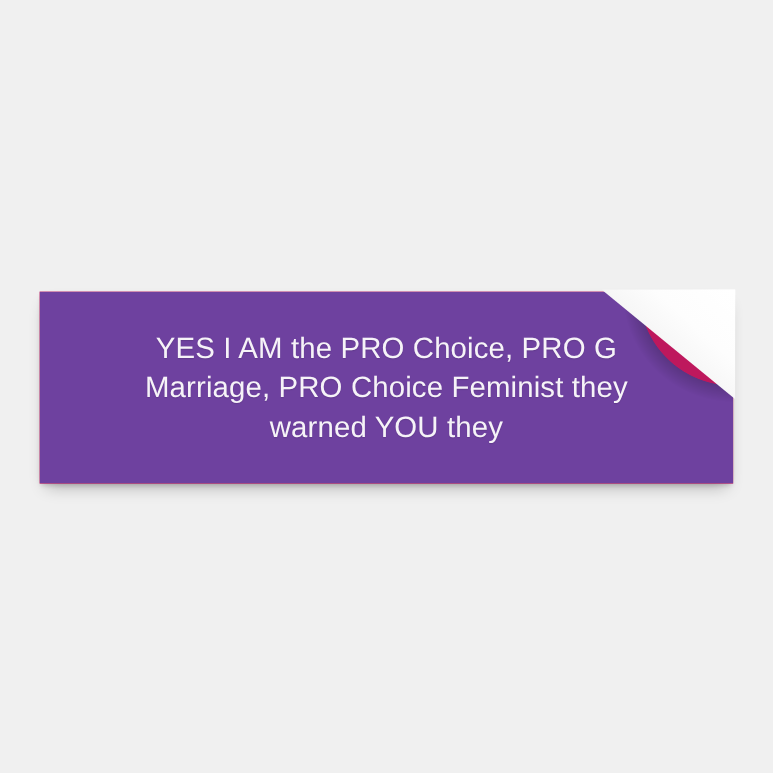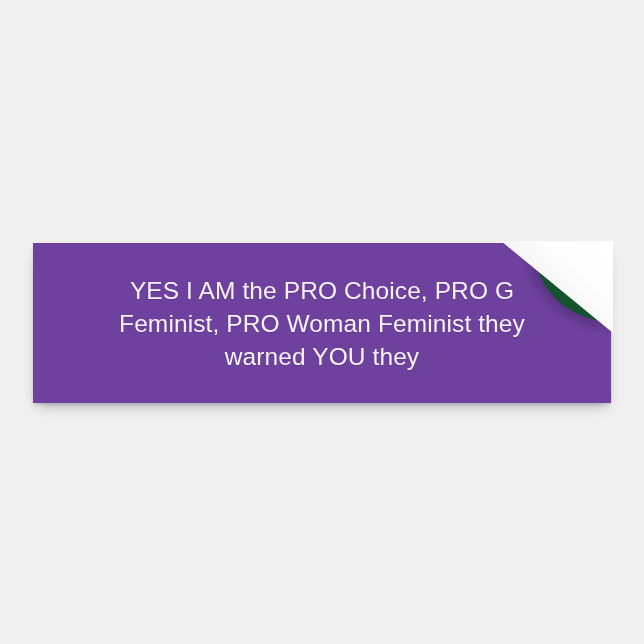--- a/index.html
+++ b/index.html
@@ -22,21 +22,21 @@
     background: #f0f0f0;
   }
 
   
   #sticker {
     position: absolute;
     left: 33px;
     top: 243px;
     width: 578px;
     height: 160px;
-    background: #14532d;
+    background: #be185d;
     box-shadow: 0 7px 13px -5px rgba(0,0,0,0.30),
                 0 2px 4px -1px rgba(0,0,0,0.18);
     overflow: visible;
   }
 
   
   #sticker-body {
     position: absolute;
     inset: 0;
     background: #6e419f;
@@ -126,21 +126,21 @@
 
 <div id="product-stage">
 
   <div id="sticker">
 
     <div id="sticker-body"></div>
     <div id="sticker-curl-shade"></div>
 
     <div id="sticker-text">
       <span class="sticker-line">YES I AM the PRO Choice, PRO G</span>
-      <span class="sticker-line">Feminist, PRO Woman Feminist they</span>
+      <span class="sticker-line">Marriage, PRO Choice Feminist they</span>
       <span class="sticker-line">warned YOU they</span>
     </div>
 
     <div id="sticker-peel"></div>
     <div id="sticker-peel-fold"></div>
 
   </div>
 
 </div>
 

